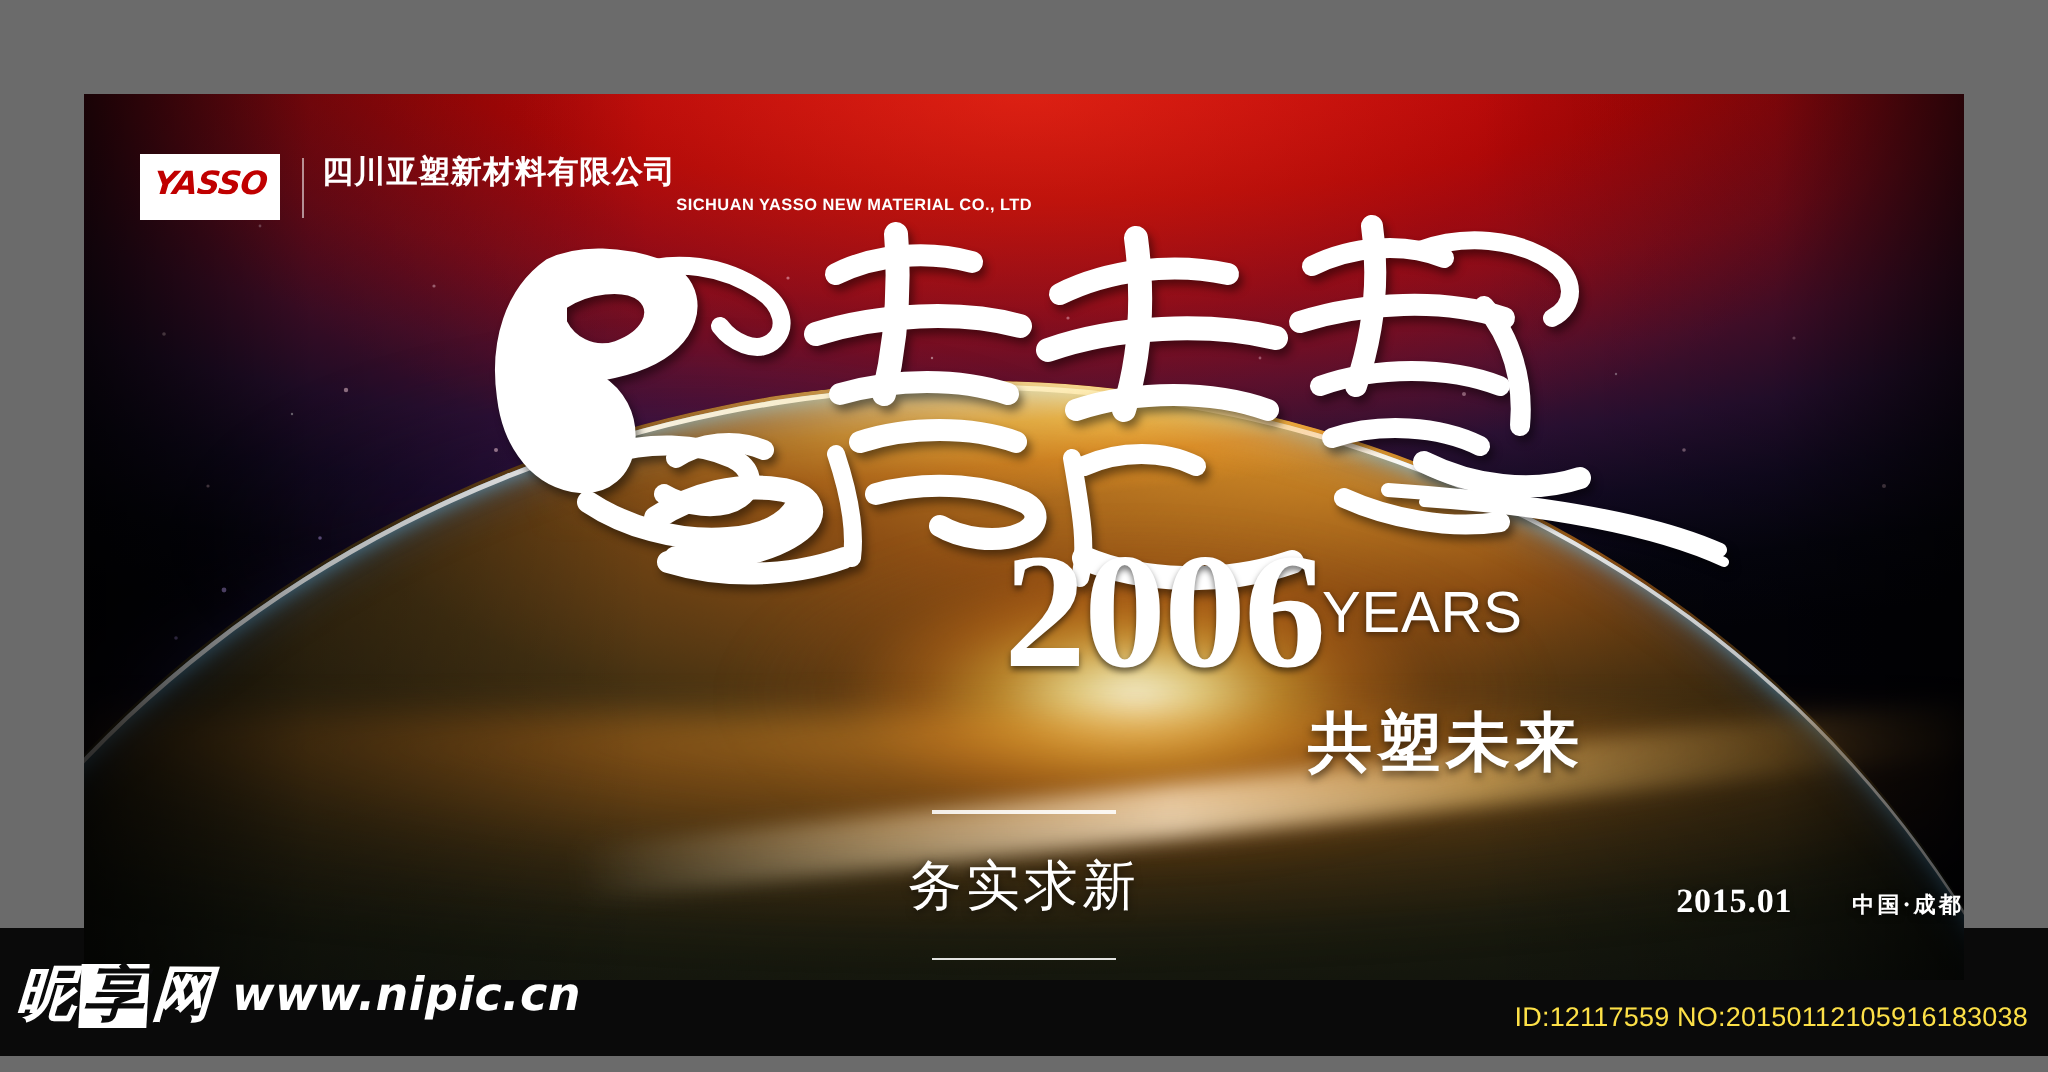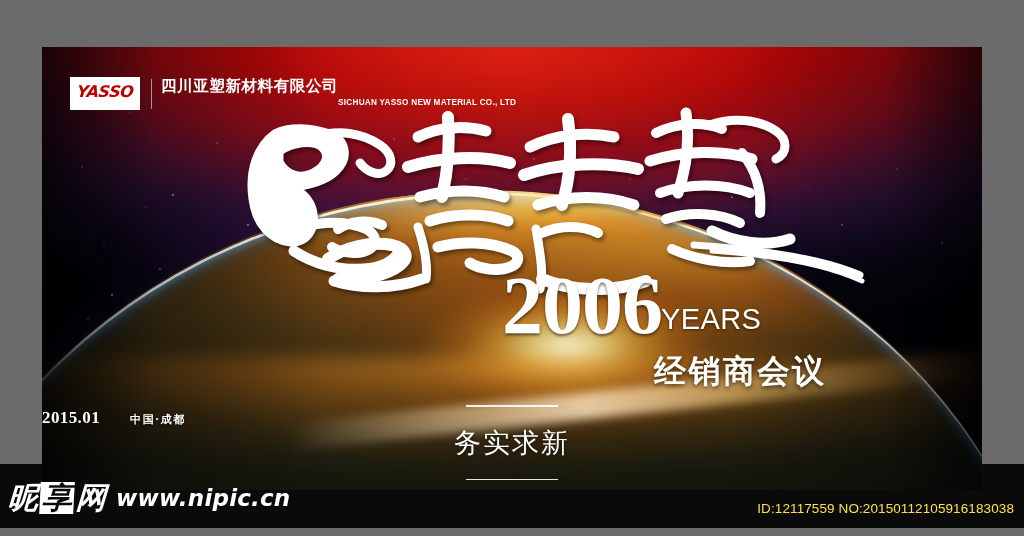--- a/index.html
+++ b/index.html
@@ -366,21 +366,21 @@
     line-height: 0.9;
     letter-spacing: -1px;
     text-shadow: 0 2px 3px rgba(0,0,0,0.55);
   }
   .year-word {
     font-family: "Liberation Sans", sans-serif;
     font-size: 29px;
     font-weight: 400;
     color: #ffffff;
     line-height: 1;
-    margin-bottom: 9px;
+    margin-bottom: 21px;
     margin-left: -1px;
     letter-spacing: 0.4px;
     text-shadow: 0 1px 3px rgba(0,0,0,0.55);
   }
 
   
   .meeting {
     position: absolute;
     left: 612px;
     top: 303px;
@@ -418,23 +418,23 @@
     color: #ffffff;
     letter-spacing: 2px;
     white-space: nowrap;
     text-shadow: 0 1px 4px rgba(0,0,0,0.55);
   }
 
   
   .datecity {
     position: absolute;
     left: 0;
-    top: 361px;
+    top: 394px;
     width: 940px;
-    text-align: left;
+    text-align: right;
     z-index: 19;
   }
   .datecity .inner {
     display: inline-flex;
     align-items: baseline;
     gap: 30px;
   }
   .dc-date {
     font-family: "Liberation Serif", serif;
     font-size: 17px;
@@ -604,21 +604,21 @@
           <path d="M470 142 C530 146 586 156 620 172" stroke-width="5" fill="none"></path>
         </g>
       </svg>
     </div>
 
     <div class="year-row">
       <span class="year-num">2006</span>
       <span class="year-word">YEARS</span>
     </div>
 
-    <div class="meeting">经销商会议</div>
+    <div class="meeting">共塑未来</div>
 
     <div class="slogan">
       <span class="rule"></span>
       <span class="txt">务实求新</span>
       <span class="rule"></span>
     </div>
 
     <div class="datecity">
       <span class="inner">
         <span class="dc-date">2015.01</span>

